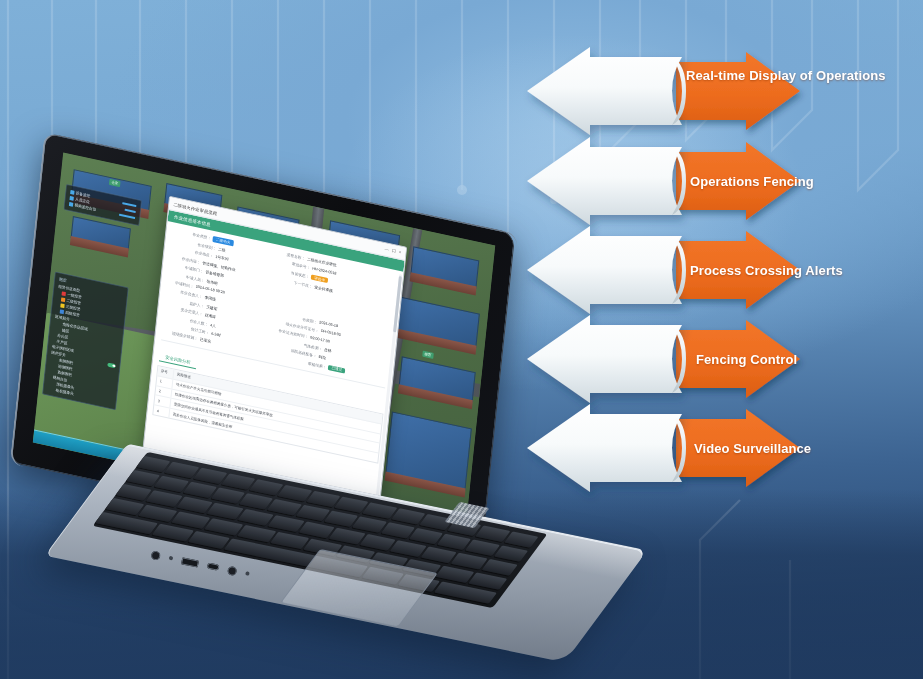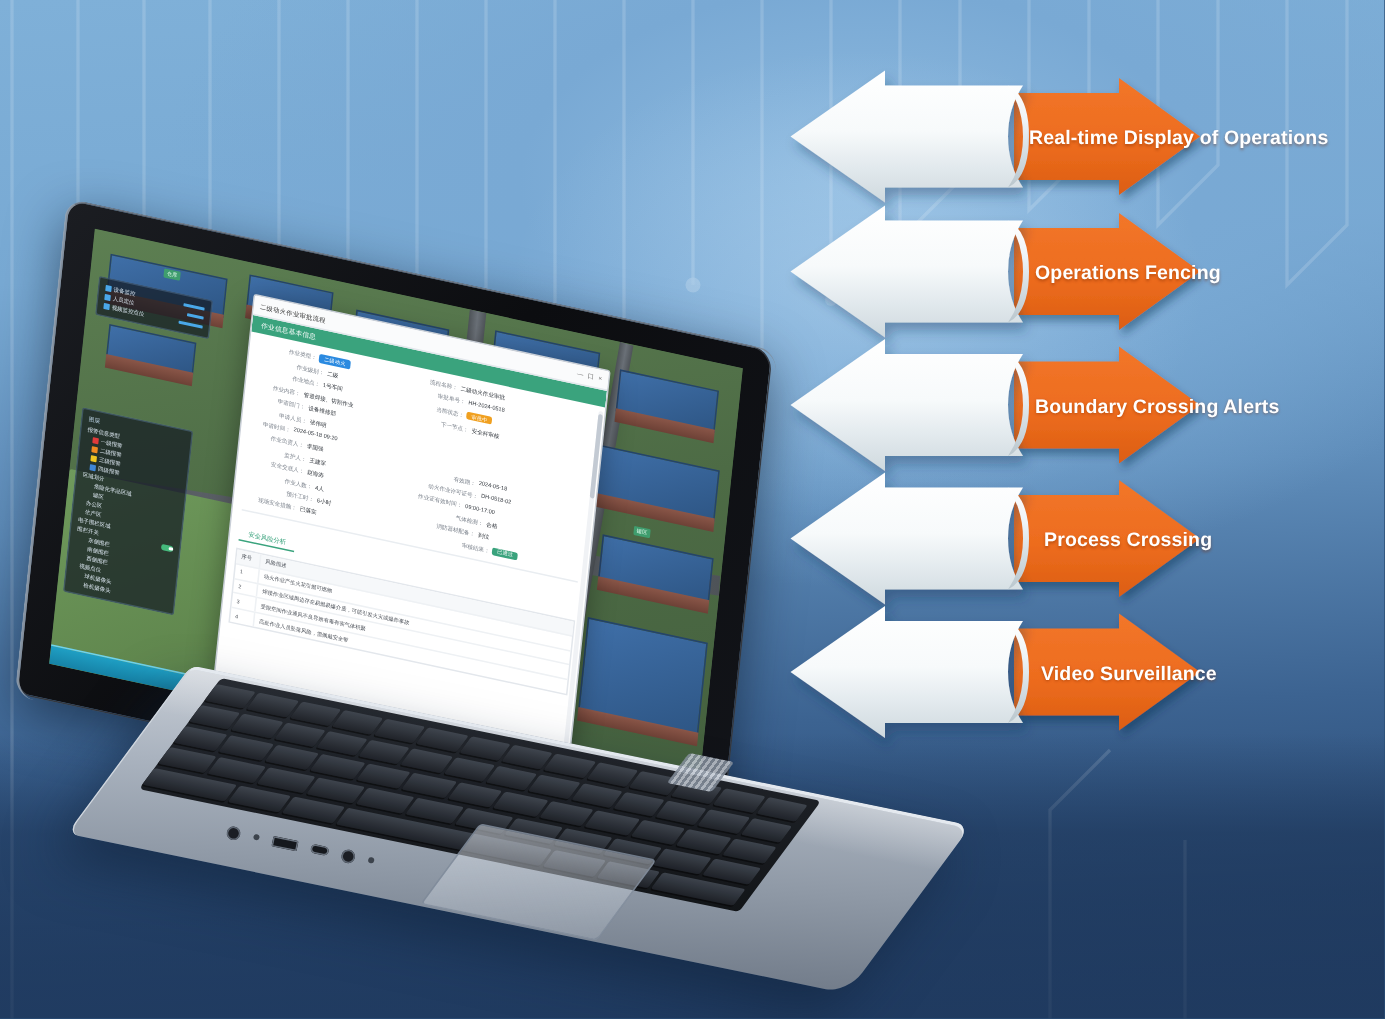--- a/index.html
+++ b/index.html
@@ -636,19 +636,19 @@
       <path d="M672 325 Q682 340 682 359 Q682 378 672 393 Q686 386 686 359 Q686 332 672 325 Z" fill="url(#wcurl)"></path>
     </g>
 
     <g>
       <path d="M676 419 L746 419 L746 409 L800 448 L746 487 L746 477 L676 477 Z" fill="url(#ograd)" filter="url(#osh)"></path>
       <path d="M590 414 L590 404 L527 448 L590 492 L590 482 L682 482 Q672 467 672 448 Q672 429 682 414 Z" fill="url(#wgrad)" filter="url(#ash)"></path>
       <path d="M672 414 Q682 429 682 448 Q682 467 672 482 Q686 475 686 448 Q686 421 672 414 Z" fill="url(#wcurl)"></path>
     </g>
   </svg>
 
-  <div class="arrow-label" style="left:686px;top:84px">Real-time Display of Operations</div>
+  <div class="arrow-label" style="left:686px;top:68px">Real-time Display of Operations</div>
   <div class="arrow-label" style="left:690px;top:174px">Operations Fencing</div>
-  <div class="arrow-label" style="left:690px;top:263px">Boundary Crossing Alerts</div>
-  <div class="arrow-label" style="left:696px;top:352px">Process Crossing</div>
+  <div class="arrow-label" style="left:690px;top:263px">Process Crossing Alerts</div>
+  <div class="arrow-label" style="left:696px;top:352px">Fencing Control</div>
   <div class="arrow-label" style="left:694px;top:441px">Video Surveillance</div>
 
 </div>
 
 </body></html>

